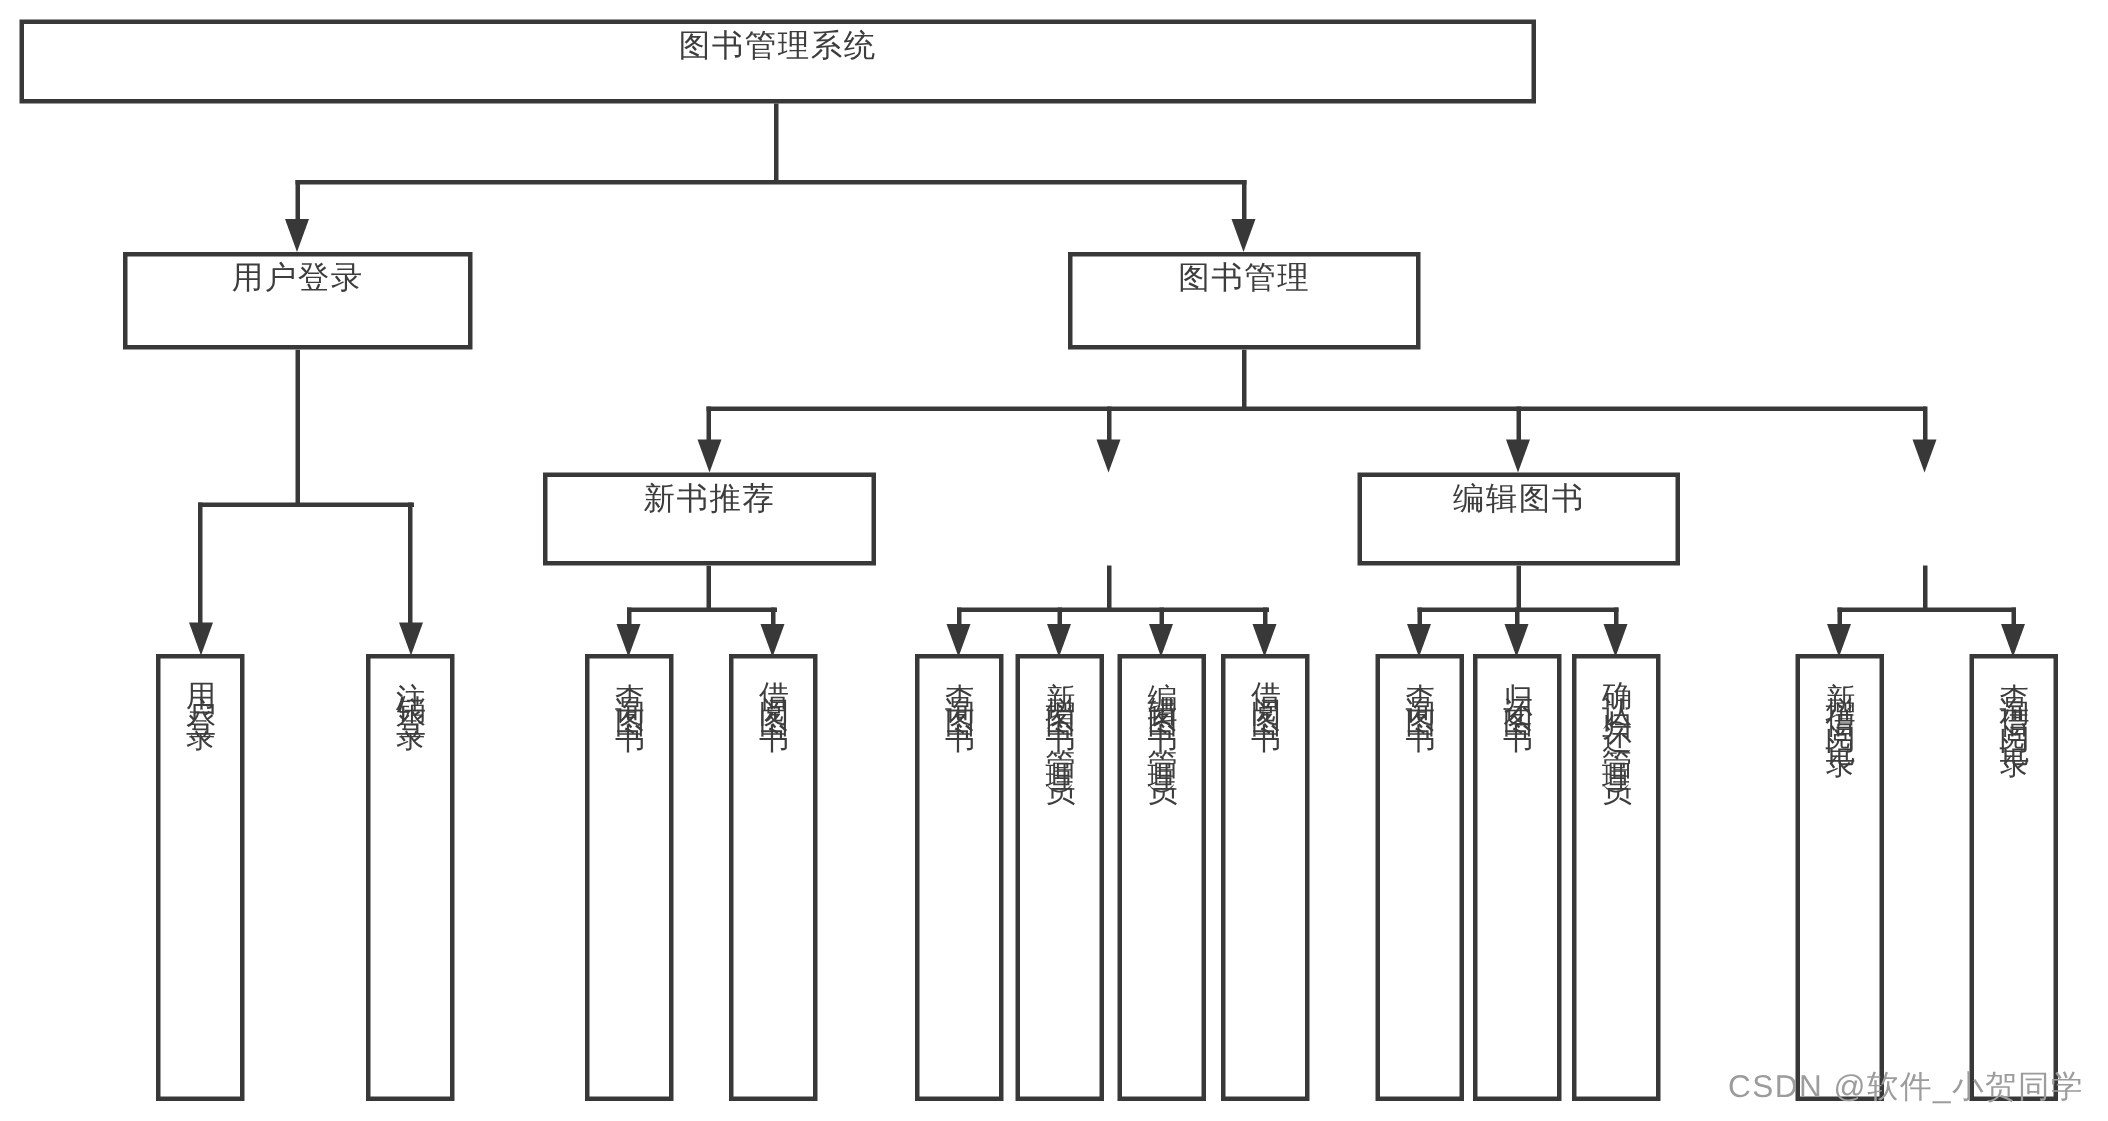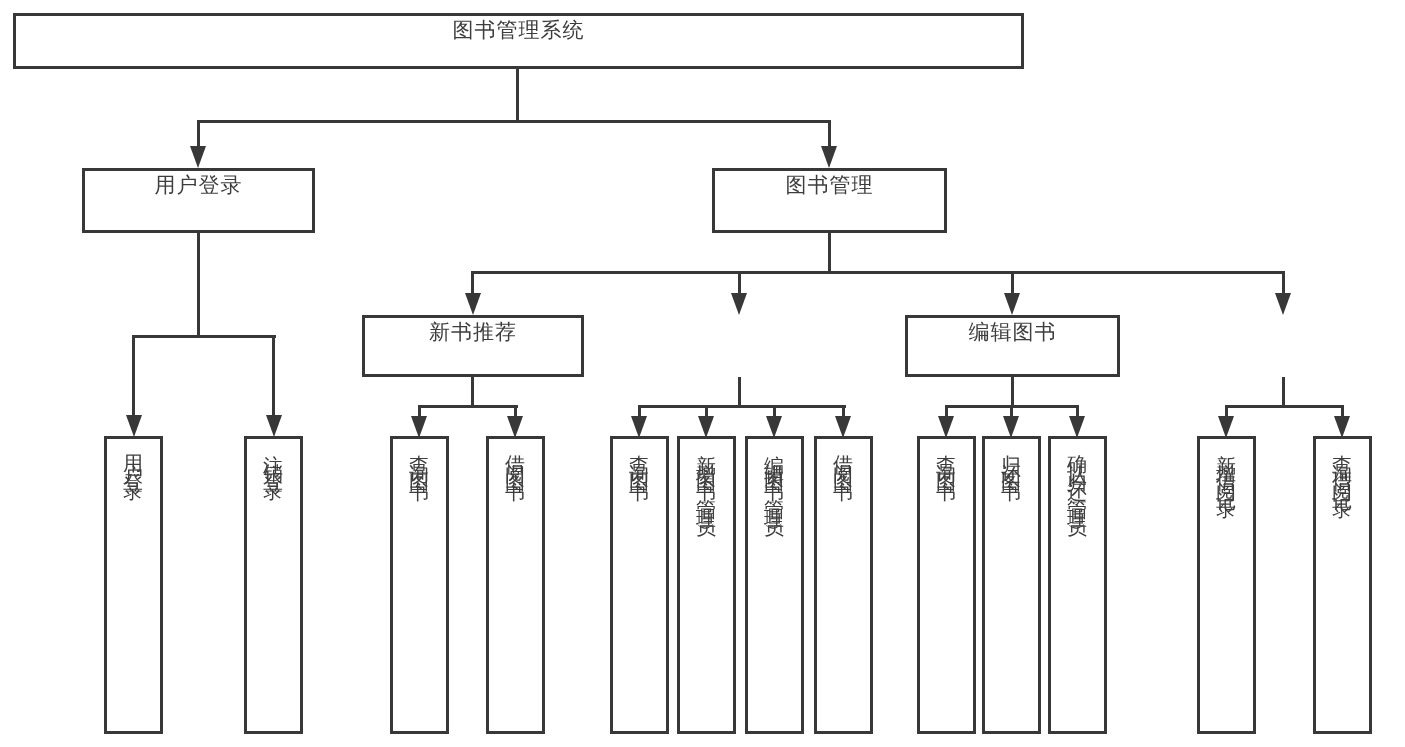--- a/index.html
+++ b/index.html
@@ -172,14 +172,15 @@
   <div class="vl" style="left:1076px; top:405px; height:12px"></div>
   <div class="ah" style="left:1069px; top:416px"></div>
 
   <div class="vl" style="left:1282px; top:377px; height:31px"></div>
   <div class="hl" style="left:1225px; top:405px; width:119px"></div>
   <div class="vl" style="left:1225px; top:405px; height:12px"></div>
   <div class="ah" style="left:1218px; top:416px"></div>
   <div class="vl" style="left:1341px; top:405px; height:12px"></div>
   <div class="ah" style="left:1334px; top:416px"></div>
 
+  <div class="watermark">CSDN @软件_小贺同学</div>
 
 </div>
 
 </body></html>

